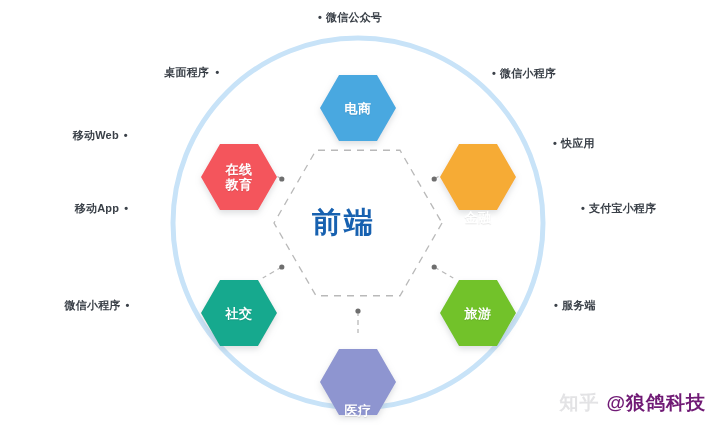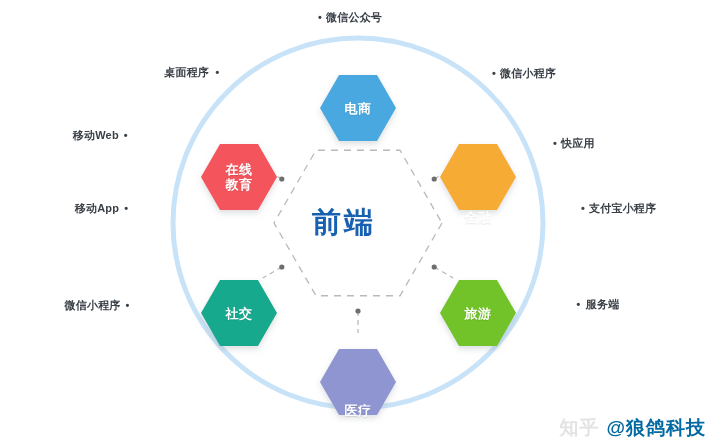--- a/index.html
+++ b/index.html
@@ -60,31 +60,31 @@
     color: #1761b0;
     font-weight: 700;
     font-size: 29px;
     letter-spacing: 3px;
     line-height: 1;
     white-space: nowrap;
   }
   .watermark {
     position: absolute;
     right: 14px;
-    bottom: 0;
+    bottom: 25px;
     display: flex;
     align-items: center;
     gap: 7px;
     color: #e3e3e5;
     font-size: 19px;
     font-weight: 700;
     letter-spacing: 1px;
     user-select: none;
   }
-  .watermark .wm-handle { color: #0369a1; }
+  .watermark .wm-handle { color: #701a75; }
 </style>
 </head>
 <body style="color: rgb(58, 64, 72);">
 
 <div id="stage" style="background: rgb(255, 255, 255);">
 
   <svg id="diagram-svg" viewBox="0 0 720 441">
     <defs>
       <filter id="hexShadow" x="-40%" y="-40%" width="180%" height="180%">
         <feDropShadow dx="0" dy="3" stdDeviation="3.2" flood-color="#9aa0a6" flood-opacity="0.35"></feDropShadow>
@@ -128,21 +128,21 @@
       <div class="hex-label" style="left: 318px; top: 374.5px; width: 80px; margin-top: 28px;">医疗</div>
       <div class="hex-label" style="left: 199px; top: 305.5px; width: 80px;">社交</div>
       <div class="hex-label" style="left: 199px; top: 162px; width: 80px;">在线
 教育</div>
     </div>
   <div id="outer-label-layer">
       <div class="ring-label to-right" style="left: 318px; top: 12px;"><span class="bullet lead">•</span><span>微信公众号</span></div>
       <div class="ring-label to-right" style="left: 492px; top: 68px; text-align: right;"><span class="bullet lead">•</span><span>微信小程序</span></div>
       <div class="ring-label to-right" style="left: 553px; top: 130px; margin-top: 8px;"><span class="bullet lead">•</span><span>快应用</span></div>
       <div class="ring-label to-right" style="left: 581px; top: 203px;"><span class="bullet lead">•</span><span>支付宝小程序</span></div>
-      <div class="ring-label to-right" style="left: 575px; top: 300px; font-family: Liberation Mono, monospace;"><span class="bullet lead">•</span><span>服务端</span></div>
+      <div class="ring-label to-right" style="left: 554px; top: 300px;"><span class="bullet lead">•</span><span>服务端</span></div>
       <div class="ring-label to-left" style="left: 64.5625px; top: 300px;"><span>微信小程序</span><span class="bullet trail">•</span></div>
       <div class="ring-label to-left" style="left: 74.8125px; top: 203px;"><span>移动App</span><span class="bullet trail">•</span></div>
       <div class="ring-label to-left" style="left: 72.7969px; top: 130px; text-align: center;"><span>移动Web</span><span class="bullet trail">•</span></div>
       <div class="ring-label to-left" style="left: 164.25px; top: 68px; font-family: Liberation Mono, monospace;"><span>桌面程序</span><span class="bullet trail">•</span></div>
     </div>
 
   <div class="center-label" id="center-label" style="left: 312px; top: 208px; color: rgb(23, 97, 176);">前端</div>
 
   <div class="watermark">
     <span class="wm-site">知乎</span>

